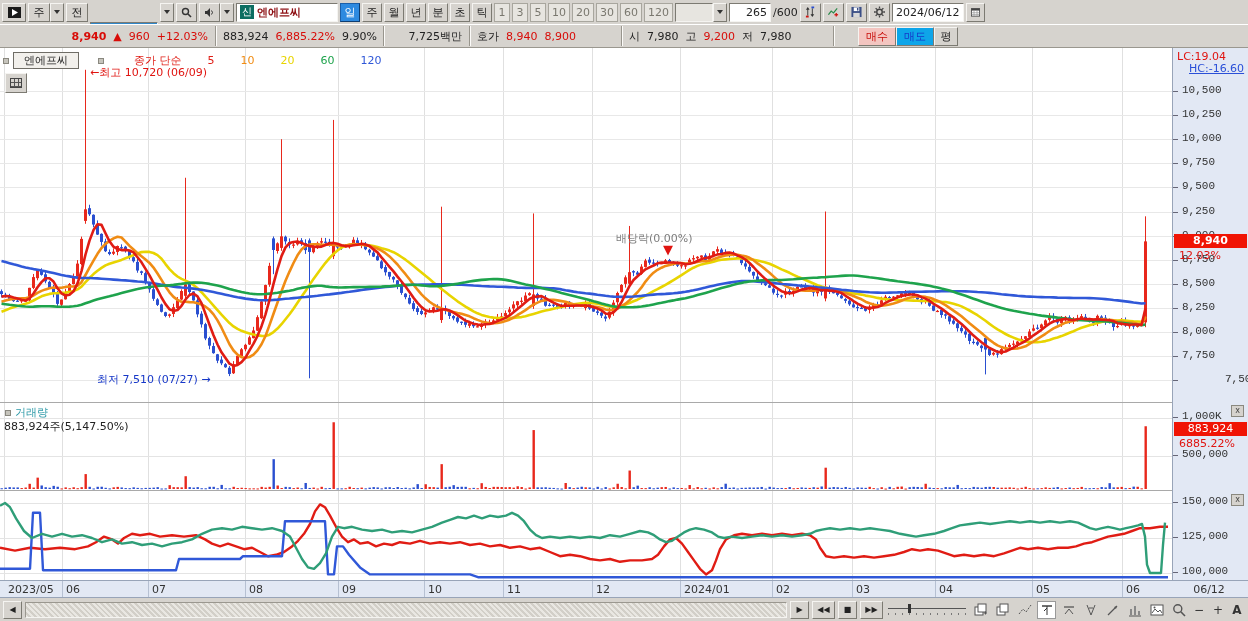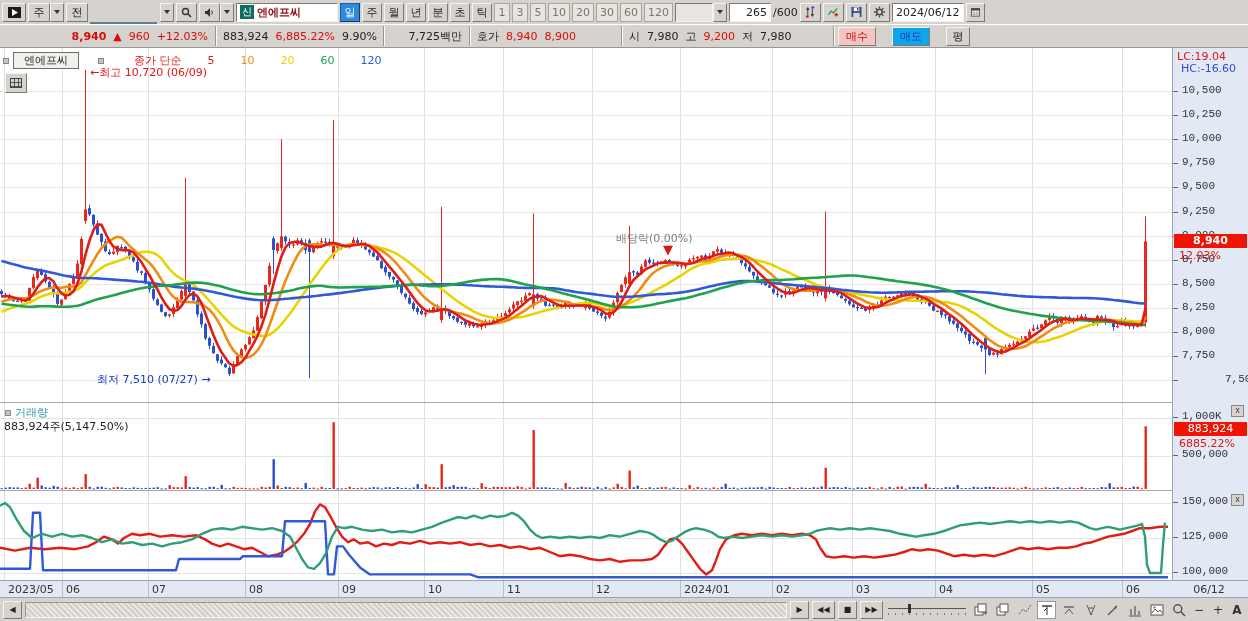--- a/index.html
+++ b/index.html
@@ -29,21 +29,21 @@
   #svg-vol  { top:354px; border-top:1px solid #a9a9a9; }
   #svg-hold { top:442px; border-top:1px solid #a9a9a9; }
   #right-col { position:absolute; left:1172px; top:0; width:76px; height:532px; background:#e2e8f4; border-left:1px solid #98a4b8;padding-left:8px; }
   #right-col .tick { position:absolute; left:9px; color:#333; font-size:11px;font-family:Liberation Mono, monospace; }
   #right-col .dash { position:absolute; left:0; width:5px; height:1px; background:#667; }
   #price-box { position:absolute; left:1px; top:186px; width:73px; height:14px; background:#f01404; color:#fff; font-weight:bold; text-align:center; line-height:14px; }
   #price-box-pct { position:absolute; left:6px; top:201px; color:#e01410; }
   #vol-box { position:absolute; left:1px; top:374px; width:73px; height:14px; background:#f01404; color:#fff; text-align:center; line-height:14px; }
   #vol-box-pct { position:absolute; left:6px; top:389px; color:#e01410; }
   #lc-label { position:absolute; left:4px; top:2px;  color:#e01410; }
-  #hc-label { position:absolute; left:8px; top:14px; color:#2b50d8; }
+  #hc-label { position:absolute; left:16px; top:14px; color:#2b50d8;text-decoration:underline; }
   .pane-x { position:absolute; left:58px; width:13px; height:12px; background:#d6d3ce; border:1px solid #8a887f;
             font-size:8px; line-height:10px; text-align:center; color:#444; }
   #date-strip { position:absolute; left:0; top:532px; width:1248px; height:18px; background:#e2e8f4;
                 border-top:1px solid #98a4b8; border-bottom:1px solid #98a4b8; }
   #date-strip .mon { position:absolute; top:2px; color:#333; }
   #date-strip .sep { position:absolute; top:0; width:1px; height:16px; background:#b6c0d2; }
   #end-date { position:absolute; left:1174px; top:2px; width:70px; text-align:center; color:#333; }
 
   .sq { display:inline-block; width:6px; height:6px; background:#c6c4bc; border:1px solid #8a887f; margin-right:4px; }
   #stock-tab { position:absolute; left:3px; top:4px; display:flex; align-items:center; }
@@ -217,21 +217,21 @@
     <span class="red">8,900</span>
   </span>
   <span class="g" style="width:212px">
     <span class="dark">시</span>
     <span class="dark">7,980</span>
     <span class="dark">고</span>
     <span class="red">9,200</span>
     <span class="dark">저</span>
     <span class="dark">7,980</span>
   </span>
-  <span style="display:inline-flex;gap:16px;margin-left:4px">
+  <span style="display:inline-flex;gap:0;margin-left:24px">
     <span class="b buy-btn">매수</span>
     <span class="b sell-btn">매도</span>
     <span class="b avg-btn">평</span>
   </span>
 </div>
 
 <div id="chart-wrap">
   <svg id="svg-main" width="1172" height="354">
       <line x1="4.5" y1="0" x2="4.5" y2="400" stroke="#e0e0e0" shape-rendering="crispEdges"></line>
       <line x1="62.5" y1="0" x2="62.5" y2="400" stroke="#e0e0e0" shape-rendering="crispEdges"></line>

